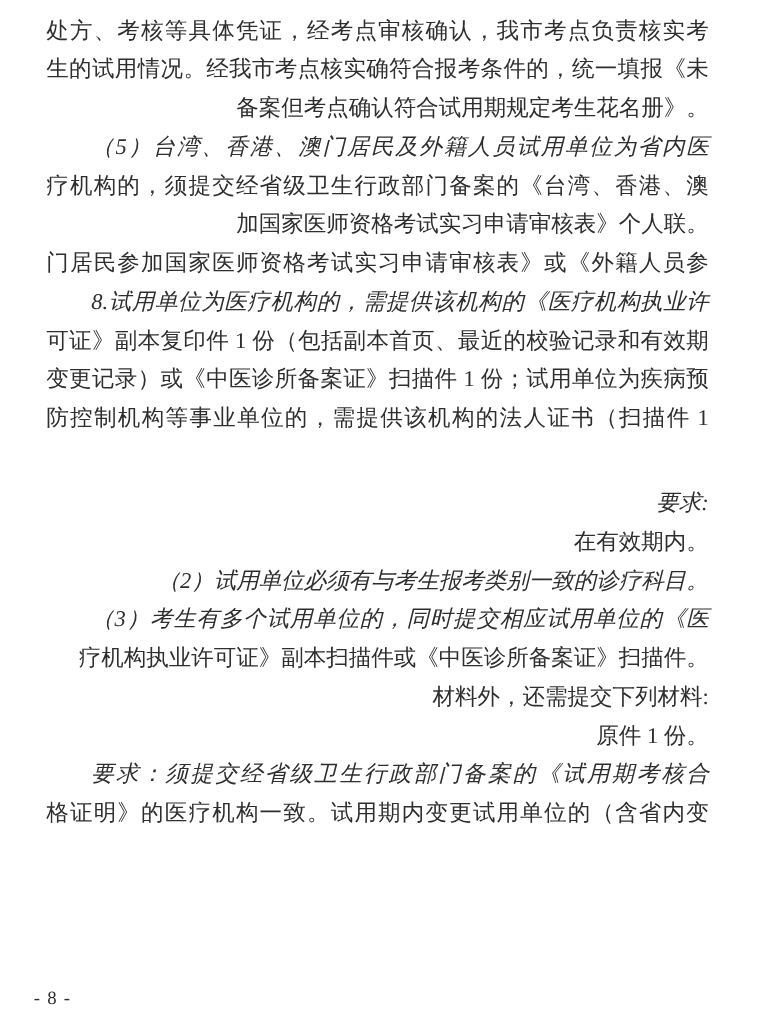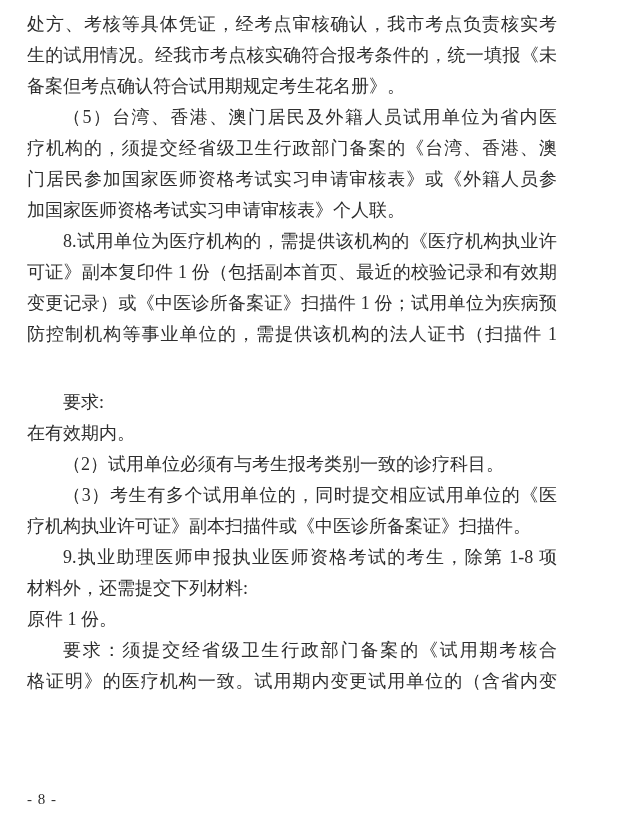--- a/index.html
+++ b/index.html
@@ -11,38 +11,39 @@
     position: relative;
     width: 622px;
     height: 821px;
     background: #ffffff;
     overflow: hidden;
     font-family: "Liberation Serif", "DejaVu Serif", serif;
     color: #2e2e2e;
   }
   .text-body {
     position: absolute;
-    left: 27px;
+    left: 37px;
     top: 9px;
     width: 530px;
   }
   .line {
     font-size: 18px;
     line-height: 31px;
     height: 31px;
-    text-align: left;
+    text-align: right;
     overflow: visible;
     white-space: normal;
   }
   .line.fill {
     text-align: justify;
     text-align-last: justify;
   }
   .line.indent {
     text-indent: 36px;
+    font-style: italic;
   }
   .spacer {
     height: 37px;
   }
   .page-number {
     position: absolute;
     left: 27px;
     top: 786px;
     font-size: 15px;
     line-height: 26px;
@@ -53,32 +54,31 @@
 </head>
 <body>
 
 <div class="page">
   <div class="text-body" id="text-body">
       <div class="line fill">处方、考核等具体凭证，经考点审核确认，我市考点负责核实考</div>
       <div class="line fill">生的试用情况。经我市考点核实确符合报考条件的，统一填报《未</div>
       <div class="line">备案但考点确认符合试用期规定考生花名册》。</div>
       <div class="line indent fill">（5）台湾、香港、澳门居民及外籍人员试用单位为省内医</div>
       <div class="line fill">疗机构的，须提交经省级卫生行政部门备案的《台湾、香港、澳</div>
+      <div class="line">加国家医师资格考试实习申请审核表》个人联。</div>
       <div class="line fill">门居民参加国家医师资格考试实习申请审核表》或《外籍人员参</div>
-      <div class="line">加国家医师资格考试实习申请审核表》个人联。</div>
       <div class="line indent fill">8.试用单位为医疗机构的，需提供该机构的《医疗机构执业许</div>
       <div class="line fill">可证》副本复印件 1 份（包括副本首页、最近的校验记录和有效期</div>
       <div class="line fill">变更记录）或《中医诊所备案证》扫描件 1 份；试用单位为疾病预</div>
       <div class="line fill">防控制机构等事业单位的，需提供该机构的法人证书（扫描件 1</div>
       <div class="spacer"></div>
       <div class="line indent">要求:</div>
       <div class="line">在有效期内。</div>
       <div class="line indent">（2）试用单位必须有与考生报考类别一致的诊疗科目。</div>
       <div class="line indent fill">（3）考生有多个试用单位的，同时提交相应试用单位的《医</div>
       <div class="line">疗机构执业许可证》副本扫描件或《中医诊所备案证》扫描件。</div>
-      <div class="line indent fill">9.执业助理医师申报执业医师资格考试的考生，除第 1-8 项</div>
       <div class="line">材料外，还需提交下列材料:</div>
       <div class="line">原件 1 份。</div>
       <div class="line indent fill">要求：须提交经省级卫生行政部门备案的《试用期考核合</div>
       <div class="line fill">格证明》的医疗机构一致。试用期内变更试用单位的（含省内变</div>
     </div>
   <div class="page-number">- 8 -</div>
 </div>
 
 </body></html>

